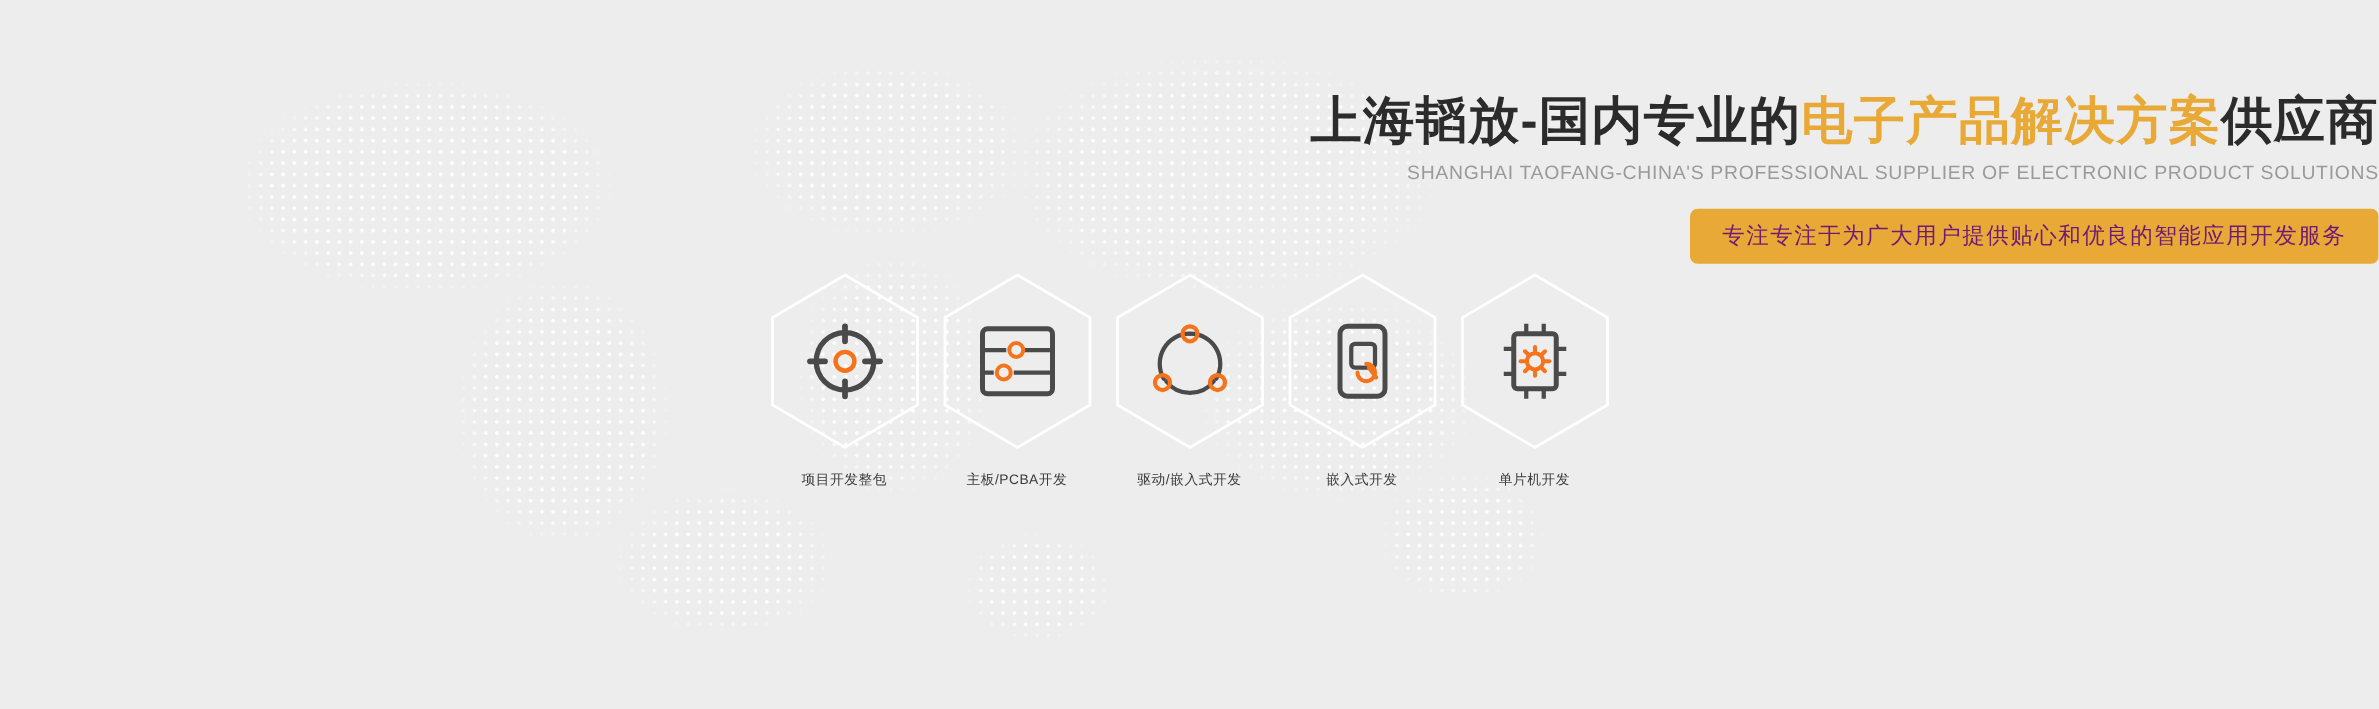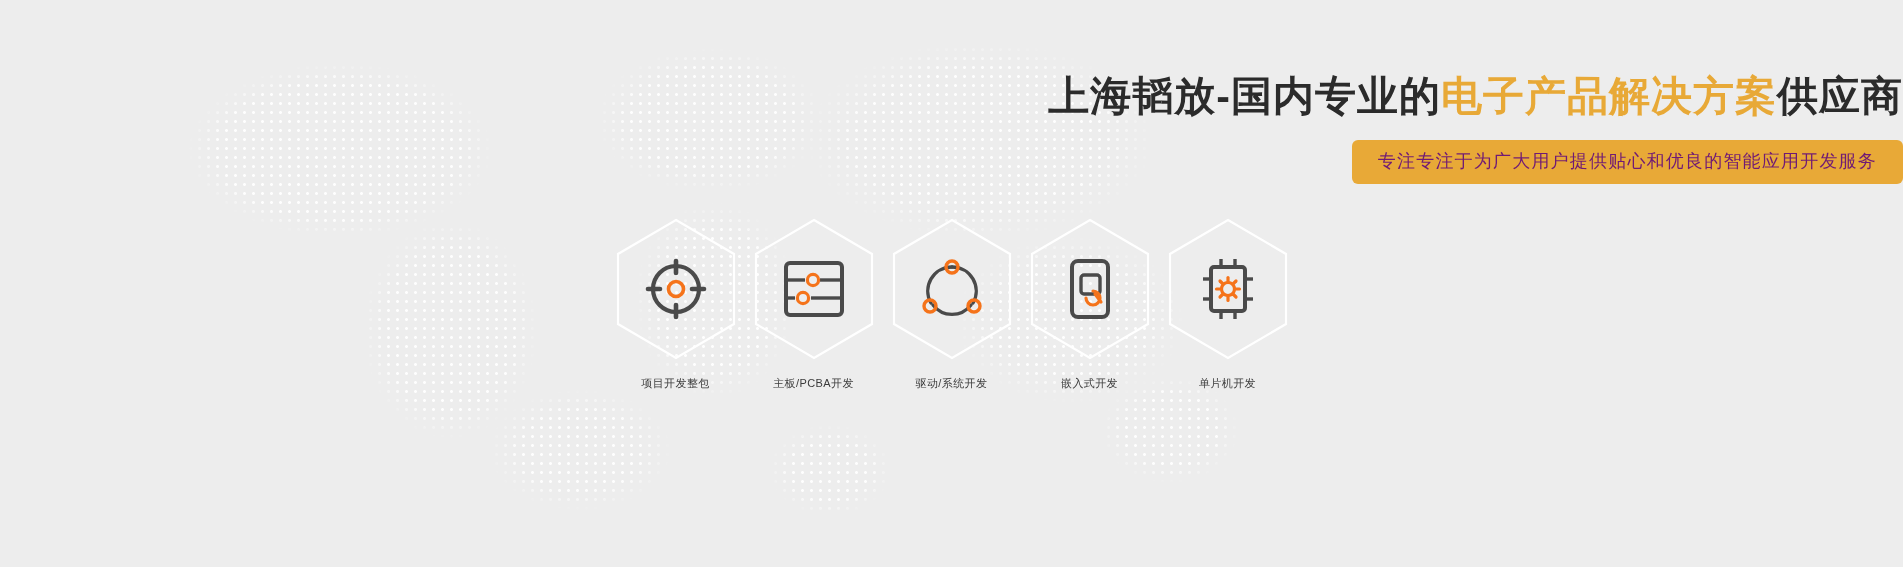--- a/index.html
+++ b/index.html
@@ -103,20 +103,21 @@
 
 <div class="banner">
 
   <div class="map-dots"></div>
 
   <div class="head-wrap">
     <div class="headline">
       <span>上海韬放-国内专业的</span><span class="hl-accent">电子产品解决方案</span><span>供应商</span>
     </div>
 
+    <div class="subline">SHANGHAI TAOFANG-CHINA'S PROFESSIONAL SUPPLIER OF ELECTRONIC PRODUCT SOLUTIONS</div>
 
     <div class="badge-row">
       <span class="badge">专注专注于为广大用户提供贴心和优良的智能应用开发服务</span>
     </div>
   </div>
 
   <div class="services">
 
     <div class="service">
       <div class="hex">
@@ -161,21 +162,21 @@
         </svg>
         <svg class="glyph" width="62" height="62" viewBox="0 0 62 62">
           <path d="M31 9 A24 24 0 0 1 52 45" fill="none" stroke="#4a4a4a" stroke-width="3.4" stroke-linecap="round"></path>
           <path d="M10 45 A24 24 0 0 1 31 9" fill="none" stroke="#4a4a4a" stroke-width="3.4" stroke-linecap="round"></path>
           <path d="M12 47 A24 24 0 0 0 50 47" fill="none" stroke="#4a4a4a" stroke-width="3.4" stroke-linecap="round"></path>
           <circle cx="31" cy="9" r="6" fill="none" stroke="#f5731a" stroke-width="3.4"></circle>
           <circle cx="9" cy="48" r="6" fill="none" stroke="#f5731a" stroke-width="3.4"></circle>
           <circle cx="53" cy="48" r="6" fill="none" stroke="#f5731a" stroke-width="3.4"></circle>
         </svg>
       </div>
-      <div class="svc-label">驱动/系统开发</div>
+      <div class="svc-label">驱动/嵌入式开发</div>
     </div>
 
     <div class="service">
       <div class="hex">
         <svg class="hex-frame" viewBox="0 0 124 142">
           <polygon points="62,2 120,36 120,106 62,140 4,106 4,36" fill="none" stroke="#ffffff" stroke-width="2.2"></polygon>
         </svg>
         <svg class="glyph" width="56" height="62" viewBox="0 0 56 62">
           <rect x="10" y="3" width="36" height="56" rx="6" fill="none" stroke="#4a4a4a" stroke-width="4"></rect>
           <rect x="19" y="17" width="19" height="19" rx="3" fill="none" stroke="#4a4a4a" stroke-width="3.4"></rect>

